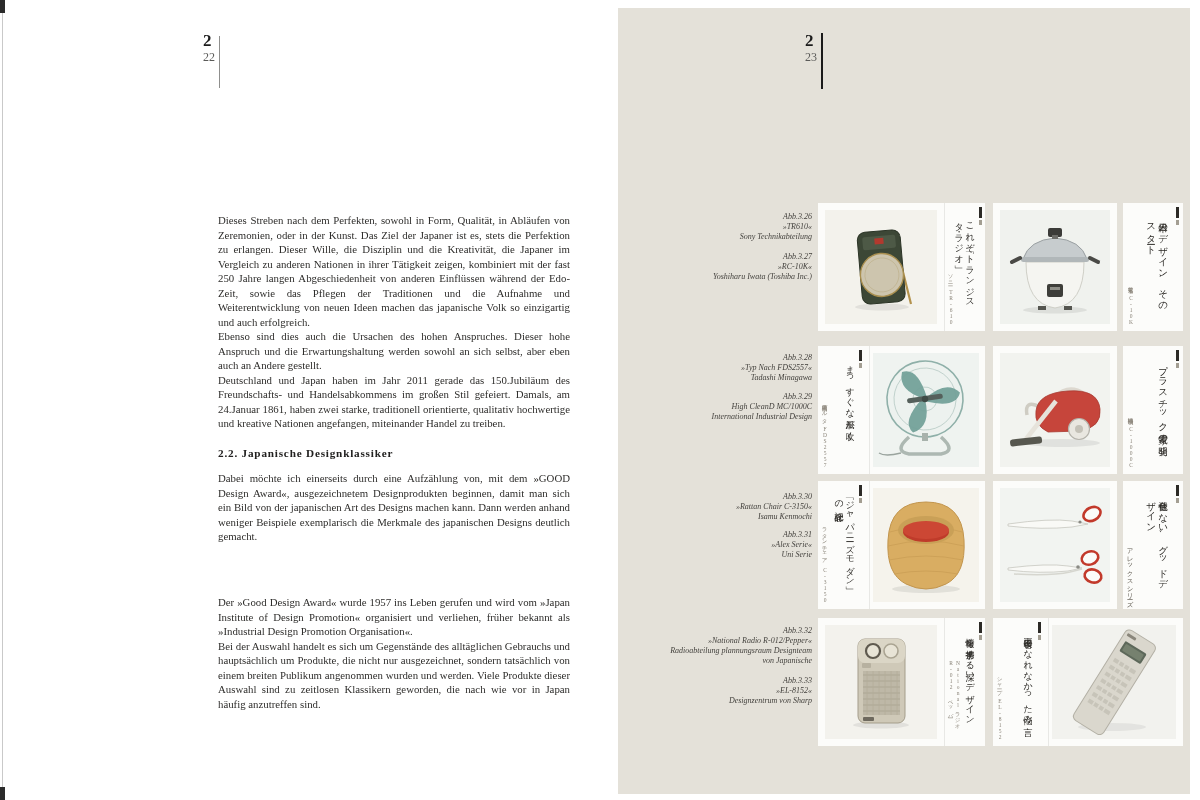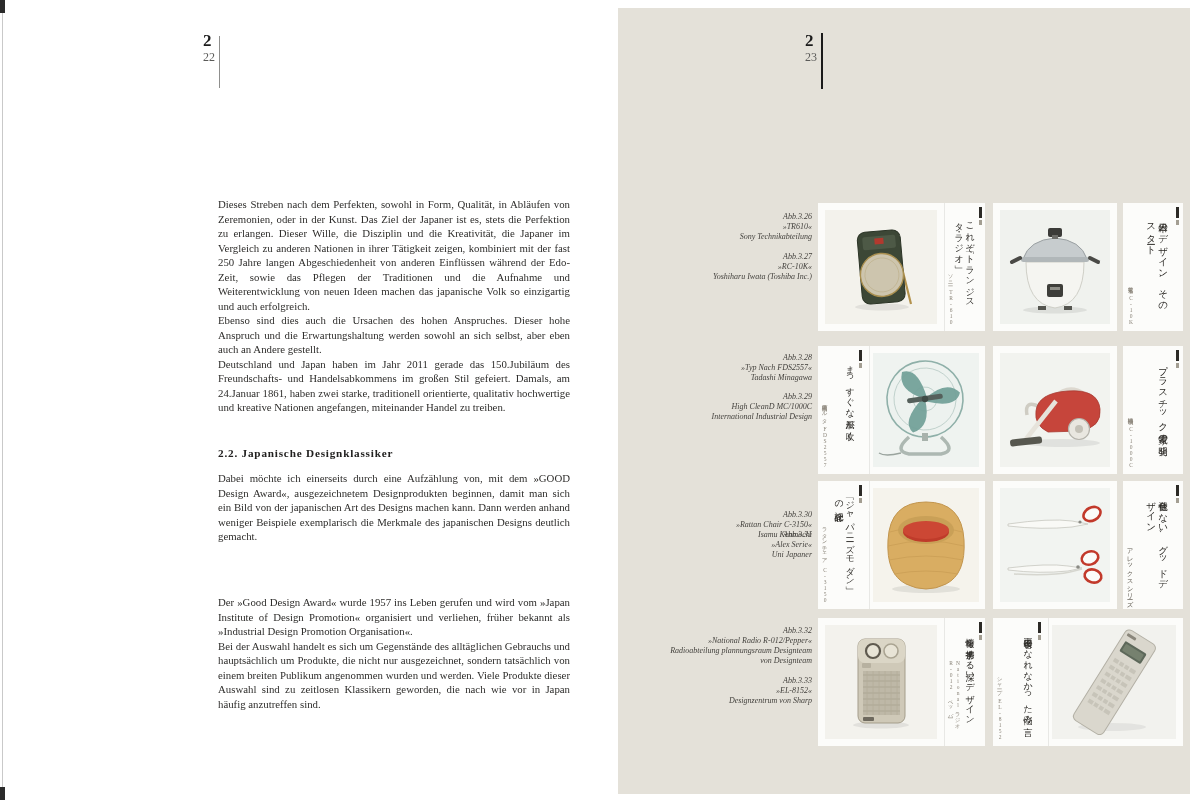--- a/index.html
+++ b/index.html
@@ -54,21 +54,21 @@
 
   <div class="abs edge-line"></div>
   <div class="abs corner-mark" style="top:0;"></div>
   <div class="abs corner-mark" style="top:787px;"></div>
 
   <div class="abs" style="left:0;top:0;width:618px;height:800px;">
     <div class="abs chap-num" style="left:203px;top:32px;">2</div>
     <div class="abs page-num" style="left:203px;top:52px;">22</div>
     <div class="abs hdr-rule-left" style="left:219px;top:36px;height:52px;"></div>
 
-    <div class="abs body-col" style="top:197px;">
+    <div class="abs body-col" style="top:213px;">
       <p>Dieses Streben nach dem Perfekten, sowohl in Form, Qualität, in Abläufen von Zeremonien, oder in der Kunst. Das Ziel der Japaner ist es, stets die Perfektion zu erlangen. Dieser Wille, die Disziplin und die Kreativität, die Japaner im Vergleich zu anderen Nationen in ihrer Tätigkeit zeigen, kombiniert mit der fast 250 Jahre langen Abgeschiedenheit von anderen Einflüssen während der Edo-Zeit, sowie das Pflegen der Traditionen und die Aufnahme und Weiterentwicklung von neuen Ideen machen das japanische Volk so einzigartig und auch erfolgreich.</p>
       <p>Ebenso sind dies auch die Ursachen des hohen Anspruches. Dieser hohe Anspruch und die Erwartungshaltung werden sowohl an sich selbst, aber eben auch an Andere gestellt.</p>
       <p>Deutschland und Japan haben im Jahr 2011 gerade das 150.Jubiläum des Freundschafts- und Handelsabkommens im großen Stil gefeiert. Damals, am 24.Januar 1861, haben zwei starke, traditionell orientierte, qualitativ hochwertige und kreative Nationen angefangen, miteinander Handel zu treiben.</p>
     </div>
 
     <div class="abs sec-heading" style="top:447px;">2.2. Japanische Designklassiker</div>
 
     <div class="abs body-col" style="top:471px;">
       <p>Dabei möchte ich einerseits durch eine Aufzählung von, mit dem »GOOD Design Award«, ausgezeichnetem Designprodukten beginnen, damit man sich ein Bild von der japanischen Art des Designs machen kann. Dann werden anhand weniger Beispiele exemplarisch die Merkmale des japanischen Designs deutlich gemacht.</p>
     </div>
@@ -98,35 +98,35 @@
   <div class="abs cap" style="top:353px;">
     <span>Abb.3.28</span>
     <span>»Typ Nach FDS2557«</span>
     <span>Tadashi Minagawa</span>
   </div>
   <div class="abs cap" style="top:392px;">
     <span>Abb.3.29</span>
     <span>High CleanD MC/1000C</span>
     <span>International Industrial Design</span>
   </div>
-  <div class="abs cap" style="top:510px;">
+  <div class="abs cap" style="top:492px;">
     <span>Abb.3.30</span>
     <span>»Rattan Chair C-3150«</span>
     <span>Isamu Kenmochi</span>
   </div>
   <div class="abs cap" style="top:530px;">
     <span>Abb.3.31</span>
     <span>»Alex Serie«</span>
-    <span>Uni Japaner</span>
+    <span>Uni Serie</span>
   </div>
   <div class="abs cap" style="top:626px;">
     <span>Abb.3.32</span>
     <span>»National Radio R-012/Pepper«</span>
     <span>Radioabteilung plannungsraum Designteam</span>
-    <span>von Designteam</span>
+    <span>von Japanische</span>
   </div>
   <div class="abs cap" style="top:676px;">
     <span>Abb.3.33</span>
     <span>»EL-8152«</span>
     <span>Designzentrum von Sharp</span>
   </div>
 
   <div class="abs card" style="left:818px;top:203px;width:167px;height:128px;">
     <div class="photo" style="left:7px;top:7px;width:112px;height:114px;background:#f3f2ec;">
       <svg class="pimg" viewBox="0 0 112 114" preserveAspectRatio="xMidYMid meet">

